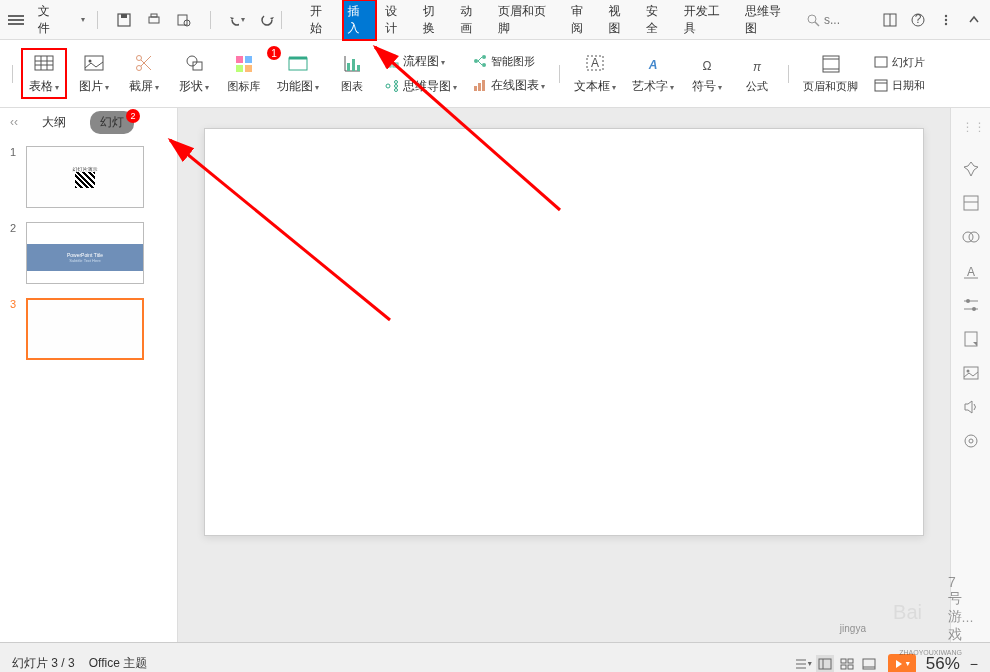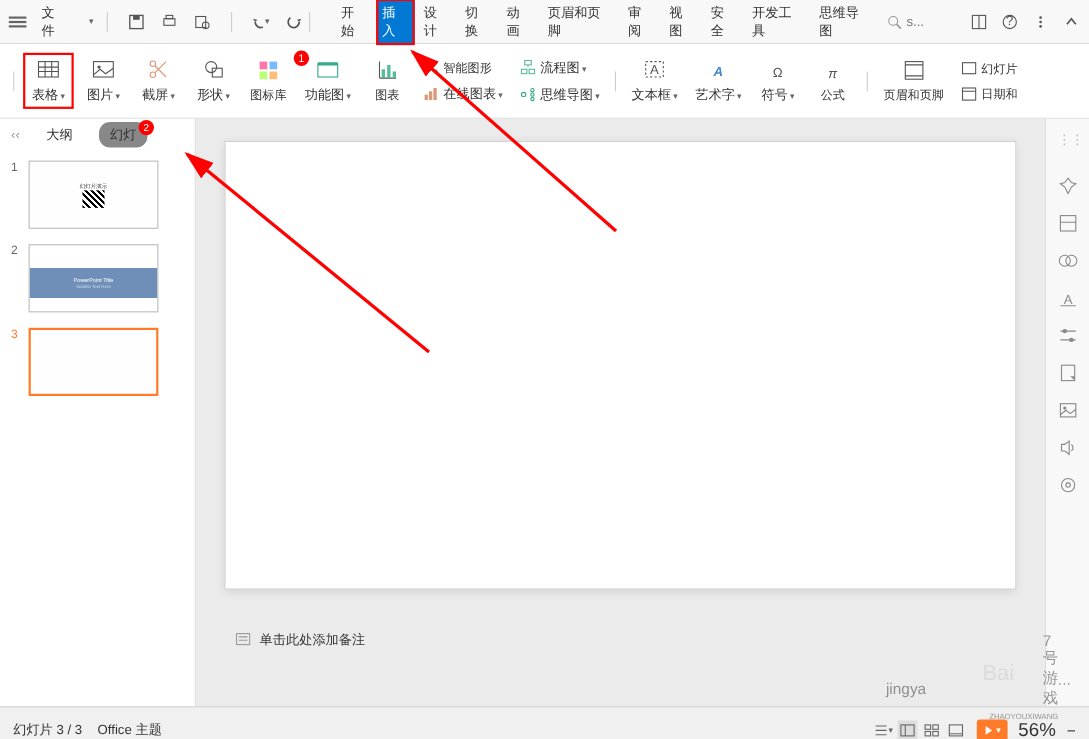--- a/index.html
+++ b/index.html
@@ -235,55 +235,55 @@
           <rect x="6" y="10" width="3" height="8" fill="#5b9"></rect>
           <rect x="11" y="6" width="3" height="12" fill="#5b9"></rect>
           <rect x="16" y="12" width="3" height="6" fill="#5b9"></rect>
         </svg>
       </div>
     <span class="ribbon-label">图表</span>
   </div>
   <div class="ribbon-col">
     <div class="ribbon-btn-small">
       <svg width="14" height="14">
+          <rect x="4" y="1" width="6" height="4" fill="none" stroke="#5b9"></rect>
+          <rect x="1" y="9" width="5" height="4" fill="none" stroke="#5b9"></rect>
+          <rect x="8" y="9" width="5" height="4" fill="none" stroke="#5b9"></rect>
+          <line x1="7" y1="5" x2="7" y2="7" stroke="#5b9"></line>
+        </svg>
+      <span class="ribbon-label"><span>流程图</span><span class="dropdown-arrow">▾</span></span>
+    </div>
+    <div class="ribbon-btn-small">
+      <svg width="14" height="14">
+          <circle cx="3" cy="7" r="2" fill="none" stroke="#3a8"></circle>
+          <circle cx="11" cy="3" r="1.5" fill="none" stroke="#3a8"></circle>
+          <circle cx="11" cy="7" r="1.5" fill="none" stroke="#3a8"></circle>
+          <circle cx="11" cy="11" r="1.5" fill="none" stroke="#3a8"></circle>
+        </svg>
+      <span class="ribbon-label"><span>思维导图</span><span class="dropdown-arrow">▾</span></span>
+    </div>
+  </div>
+  <div class="ribbon-col">
+    <div class="ribbon-btn-small">
+      <svg width="14" height="14">
           <circle cx="3" cy="7" r="2" fill="#5b9"></circle>
           <circle cx="11" cy="3" r="2" fill="#5b9"></circle>
           <circle cx="11" cy="11" r="2" fill="#5b9"></circle>
           <line x1="5" y1="7" x2="9" y2="3" stroke="#5b9"></line>
           <line x1="5" y1="7" x2="9" y2="11" stroke="#5b9"></line>
         </svg>
       <span class="ribbon-label">智能图形</span>
     </div>
     <div class="ribbon-btn-small">
       <svg width="14" height="14">
           <rect x="1" y="8" width="3" height="5" fill="#d97"></rect>
           <rect x="5" y="5" width="3" height="8" fill="#d97"></rect>
           <rect x="9" y="2" width="3" height="11" fill="#d97"></rect>
         </svg>
       <span class="ribbon-label"><span>在线图表</span><span class="dropdown-arrow">▾</span></span>
-    </div>
-  </div>
-  <div class="ribbon-col">
-    <div class="ribbon-btn-small">
-      <svg width="14" height="14">
-          <rect x="4" y="1" width="6" height="4" fill="none" stroke="#5b9"></rect>
-          <rect x="1" y="9" width="5" height="4" fill="none" stroke="#5b9"></rect>
-          <rect x="8" y="9" width="5" height="4" fill="none" stroke="#5b9"></rect>
-          <line x1="7" y1="5" x2="7" y2="7" stroke="#5b9"></line>
-        </svg>
-      <span class="ribbon-label"><span>流程图</span><span class="dropdown-arrow">▾</span></span>
-    </div>
-    <div class="ribbon-btn-small">
-      <svg width="14" height="14">
-          <circle cx="3" cy="7" r="2" fill="none" stroke="#3a8"></circle>
-          <circle cx="11" cy="3" r="1.5" fill="none" stroke="#3a8"></circle>
-          <circle cx="11" cy="7" r="1.5" fill="none" stroke="#3a8"></circle>
-          <circle cx="11" cy="11" r="1.5" fill="none" stroke="#3a8"></circle>
-        </svg>
-      <span class="ribbon-label"><span>思维导图</span><span class="dropdown-arrow">▾</span></span>
     </div>
   </div>
   <div class="divider"></div>
   <div class="ribbon-btn">
     <div class="ribbon-icon">
         <svg width="22" height="22">
           <rect x="3" y="4" width="16" height="14" fill="none" stroke="#555" stroke-dasharray="2"></rect>
           <text x="11" y="15" text-anchor="middle" font-size="10" fill="#555">A</text>
         </svg>
       </div>
@@ -368,28 +368,20 @@
       </div>
       <div class="thumb-item">
         <div class="thumb-num selected">3</div>
         <div class="thumb selected"></div>
       </div>
     </div>
   </div>
 
   <div class="editor">
     <div class="slide-canvas"></div>
-    <div class="notes-bar">
-      <svg width="14" height="14">
-          <rect x="1" y="2" width="12" height="10" fill="none" stroke="#999"></rect>
-          <line x1="3" y1="5" x2="11" y2="5" stroke="#999"></line>
-          <line x1="3" y1="8" x2="11" y2="8" stroke="#999"></line>
-        </svg>
-      <span>单击此处添加备注</span>
-    </div>
   </div>
 
   <div class="right-panel">
     <div class="right-icon" style="color:#bbb;margin-bottom:6px">⋮⋮</div>
     <div class="right-icon"><svg width="18" height="18">
           <path d="M9 2 L12 6 L16 7 L12 10 L9 16 L6 10 L2 7 L6 6 Z" fill="none" stroke="#888"></path>
         </svg></div>
     <div class="right-icon"><svg width="18" height="18">
           <rect x="2" y="2" width="14" height="14" fill="none" stroke="#888"></rect>
           <line x1="2" y1="8" x2="16" y2="8" stroke="#888"></line>
@@ -481,16 +473,16 @@
       <marker id="ah" markerWidth="10" markerHeight="10" refX="8" refY="3" orient="auto">
         <path d="M0,0 L9,3 L0,6 Z" fill="#ff0000"></path>
       </marker>
     </defs>
   <line class="arrow" x1="390" y1="320" x2="170" y2="140" marker-end="url(#ah)"></line>
   <line class="arrow" x1="560" y1="210" x2="375" y2="47" marker-end="url(#ah)"></line>
 </svg>
 
 <div class="watermark">
   <div style="position:absolute;bottom:40px;right:60px;font-size:20px;color:#ccc">Bai</div>
-  <div style="position:absolute;bottom:30px;right:140px;font-size:14px;">jingya</div>
+  <div style="position:absolute;bottom:30px;right:116px;font-size:10px;">jingya</div>
   <div style="position:absolute;bottom:20px;right:20px;font-size:14px;font-weight:normal">7号游戏</div>
   <div style="position:absolute;bottom:8px;right:20px;font-size:7px">ZHAOYOUXIWANG</div>
 </div>
 
 </body></html>

